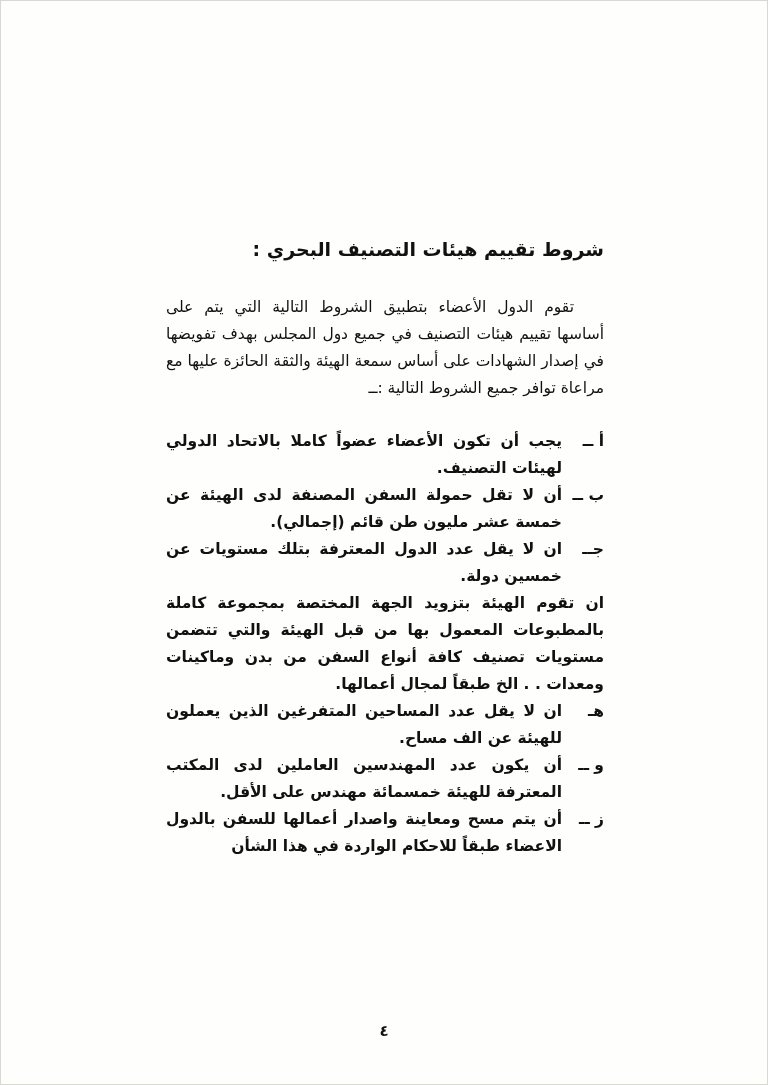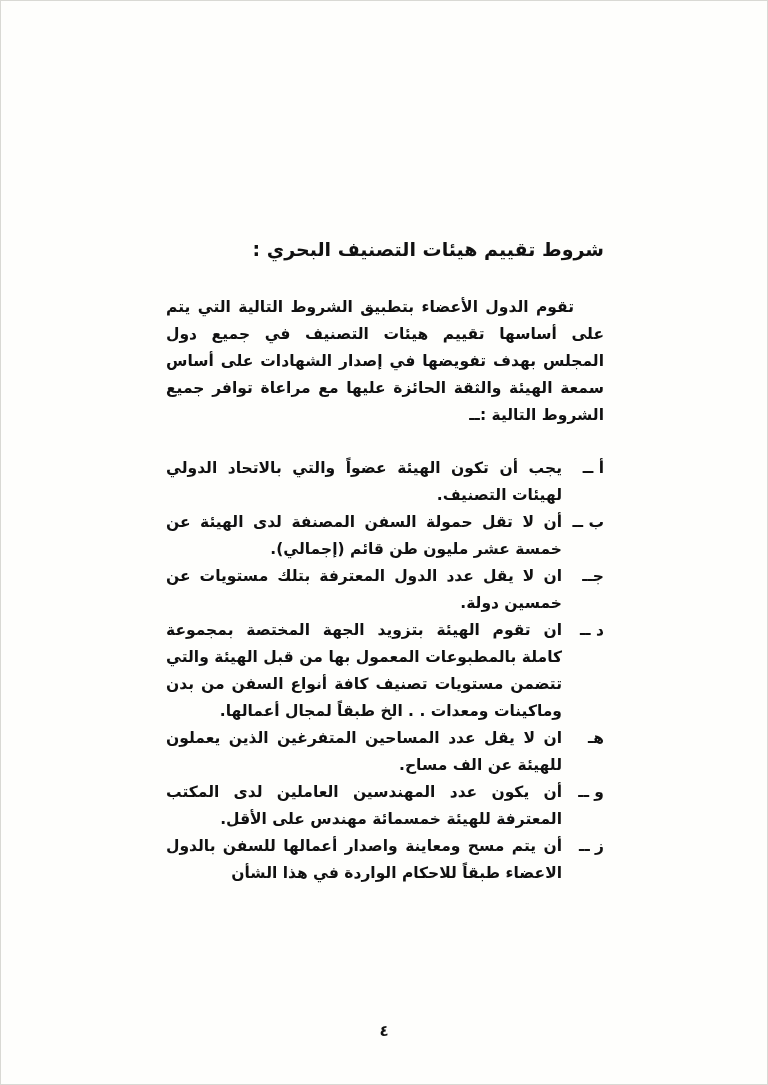--- a/index.html
+++ b/index.html
@@ -26,21 +26,21 @@
     width: 438px;
     direction: rtl;
   }
   .title {
     font-size: 19px;
     font-weight: 700;
     margin: 0 0 34px 0;
   }
   .intro {
     font-size: 15.5px;
-    font-weight: 700;
+    font-weight: 400;
     line-height: 27px;
     margin: 12px 0 26px 0;
     text-align: justify;
     text-indent: 30px;
   }
   .items {
     list-style: none;
     margin: 0;
     padding: 0;
   }
@@ -75,32 +75,31 @@
 <div class="page">
   <main class="content">
 
     <h1 class="title">شروط تقييم هيئات التصنيف البحري :</h1>
 
     <p class="intro">تقوم الدول الأعضاء بتطبيق الشروط التالية التي يتم على أساسها تقييم هيئات التصنيف في جميع دول المجلس بهدف تفويضها في إصدار الشهادات على أساس سمعة الهيئة والثقة الحائزة عليها مع مراعاة توافر جميع الشروط التالية :ــ</p>
 
     <ol class="items">
       <li class="item">
         <span class="label">أ ــ</span>
-        <span class="text">يجب أن تكون الهيئة عضواً والتي بالاتحاد الدولي لهيئات التصنيف.</span>
+        <span class="text">يجب أن تكون الأعضاء عضواً كاملا بالاتحاد الدولي لهيئات التصنيف.</span>
       </li>
       <li class="item">
         <span class="label">ب ــ</span>
         <span class="text">أن لا تقل حمولة السفن المصنفة لدى الهيئة عن خمسة عشر مليون طن قائم (إجمالي).</span>
       </li>
       <li class="item">
         <span class="label">جــ</span>
         <span class="text">ان لا يقل عدد الدول المعترفة بتلك مستويات عن خمسين دولة.</span>
       </li>
       <li class="item">
-        <span class="label">د ــ</span>
         <span class="text">ان تقوم الهيئة بتزويد الجهة المختصة بمجموعة كاملة بالمطبوعات المعمول بها من قبل الهيئة والتي تتضمن مستويات تصنيف كافة أنواع السفن من بدن وماكينات ومعدات . . الخ طبقاً لمجال أعمالها.</span>
       </li>
       <li class="item">
         <span class="label">هـ</span>
         <span class="text">ان لا يقل عدد المساحين المتفرغين الذين يعملون للهيئة عن الف مساح.</span>
       </li>
       <li class="item">
         <span class="label">و ــ</span>
         <span class="text">أن يكون عدد المهندسين العاملين لدى المكتب المعترفة للهيئة خمسمائة مهندس على الأقل.</span>
       </li>

